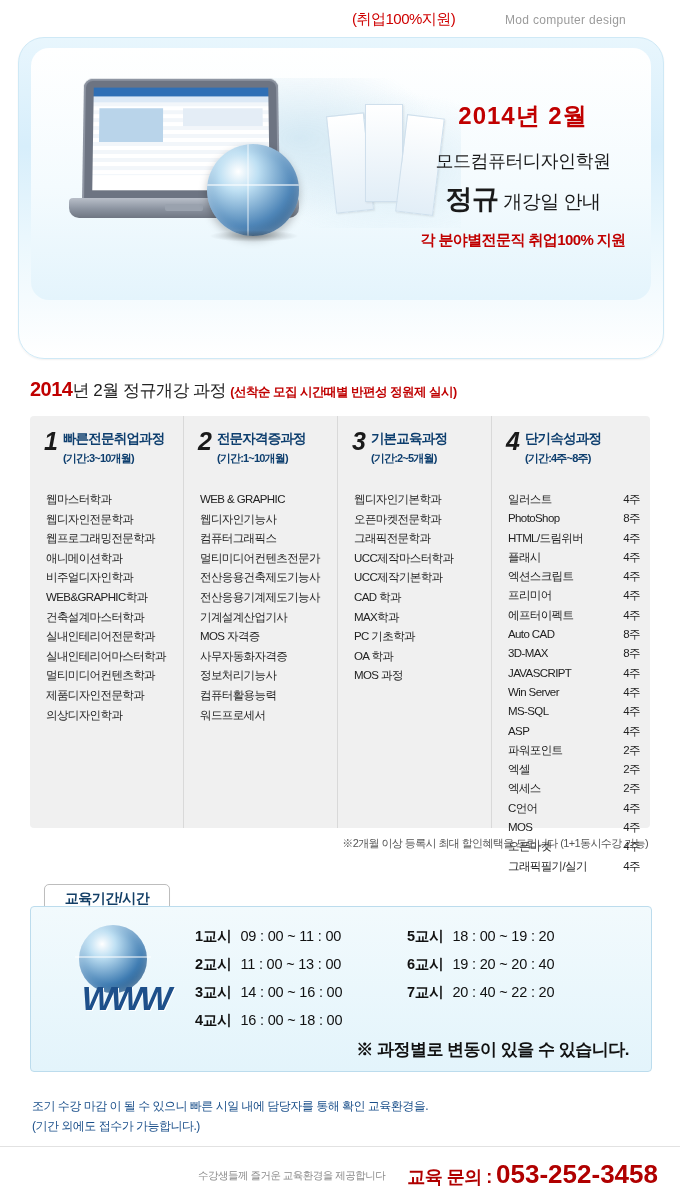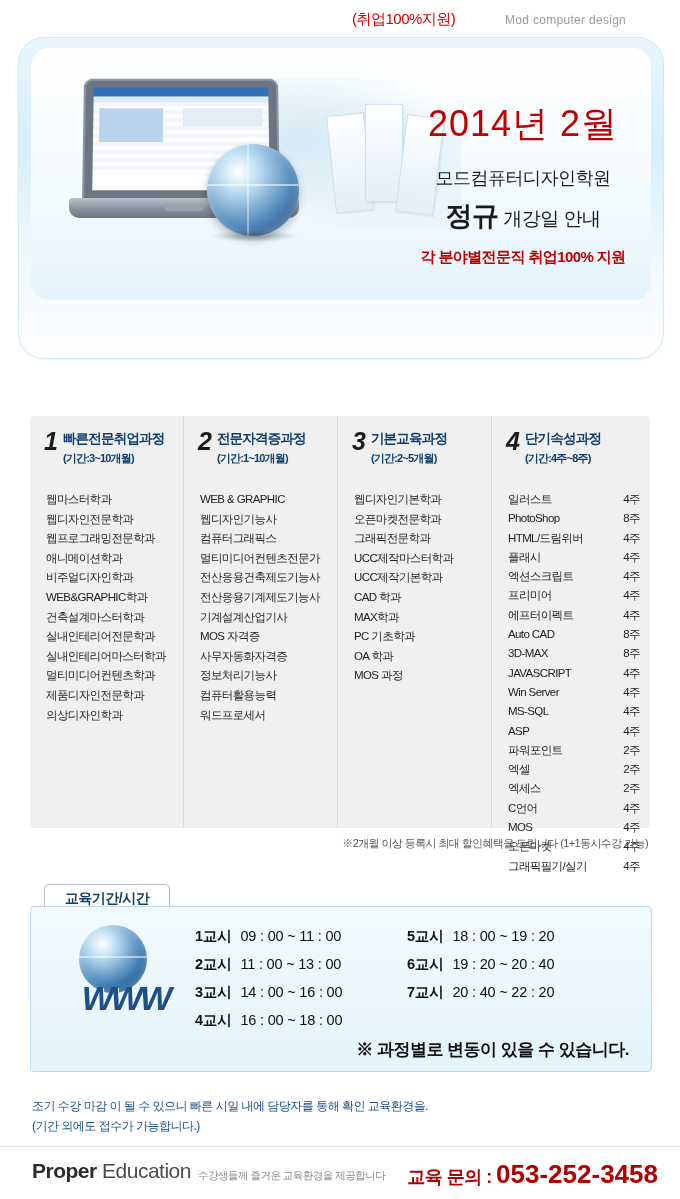--- a/index.html
+++ b/index.html
@@ -214,22 +214,22 @@
 
   
   .hero-text {
     position: absolute;
     left: 352px;
     top: 52px;
     width: 280px;
     text-align: center;
   }
   .hero-date {
-    font-size: 36px;
-    font-weight: normal;
+    font-size: 24px;
+    font-weight: bold;
     color: #c00000;
     letter-spacing: 1px;
   }
   .hero-acad {
     margin-top: 17px;
     font-size: 18px;
     color: #1a1a1a;
     letter-spacing: -0.5px;
   }
   .hero-line2 {
@@ -566,20 +566,23 @@
         <div class="hero-acad">모드컴퓨터디자인학원</div>
         <div class="hero-line2">
           <b>정규</b><span> 개강일 안내</span>
         </div>
         <div class="hero-support">각 분야별전문직 취업100% 지원</div>
       </div>
     </div>
 
   </div>
 
+  <div class="sec-title">
+    <span class="big">2014</span><span class="mid">년 2월 정규개강 과정 </span><span class="note">(선착순 모집 시간때별 반편성 정원제 실시)</span>
+  </div>
 
   <div class="courses">
 
     <div class="col">
       <div class="col-head">
         <div class="col-num">1</div>
         <div class="col-head-txt">
           <span class="t">빠른전문취업과정</span>
           <span class="p">(기간:3~10개월)</span>
         </div>
@@ -768,21 +771,20 @@
       </div>
     </div>
 
     <div class="var-note">※ 과정별로 변동이 있을 수 있습니다.</div>
   </div>
 
   <div class="fnote n1">조기 수강 마감 이 될 수 있으니 빠른 시일 내에 담당자를 통해 확인 교육환경을.</div>
   <div class="fnote n2">(기간 외에도 접수가 가능합니다.)</div>
 
   <div class="footer-bar">
-    <div class="brand"><b>Proper</b><span> Education</span></div>
     <div class="brand-sub">수강생들께 즐거운 교육환경을 제공합니다</div>
     <div class="contact">
       <span class="cl">교육 문의 :</span>
       <span class="cn">053-252-3458</span>
     </div>
   </div>
 
 </div>
 
 </body></html>

